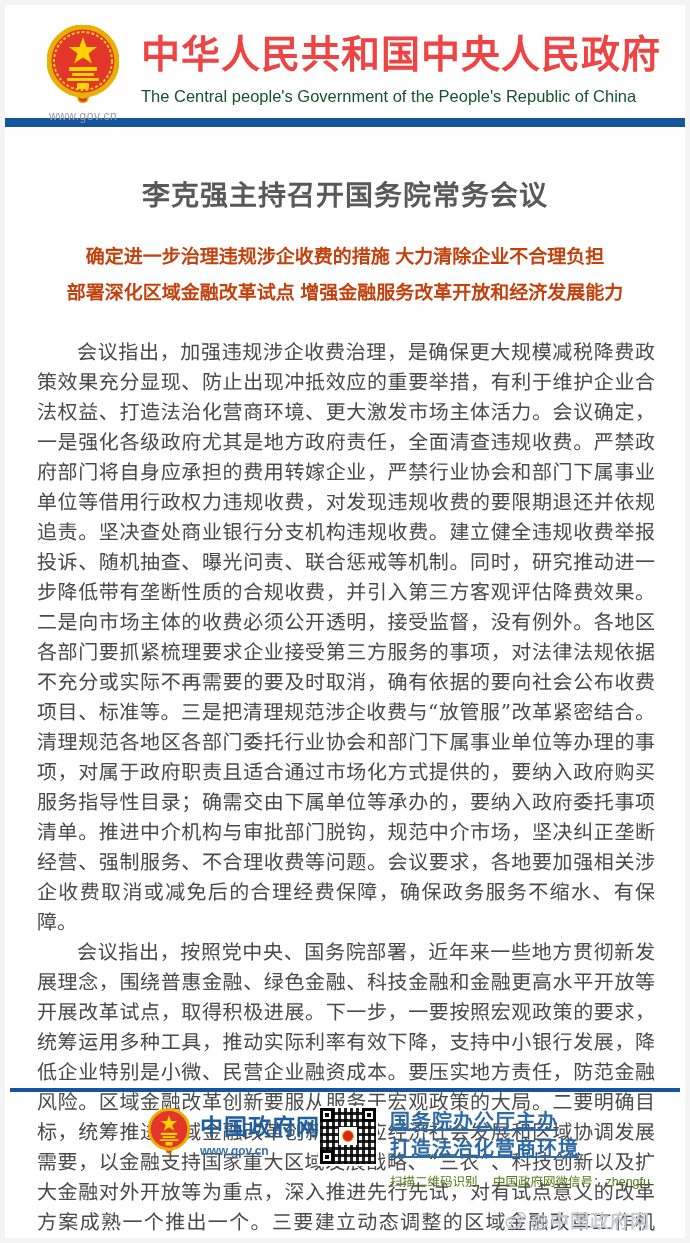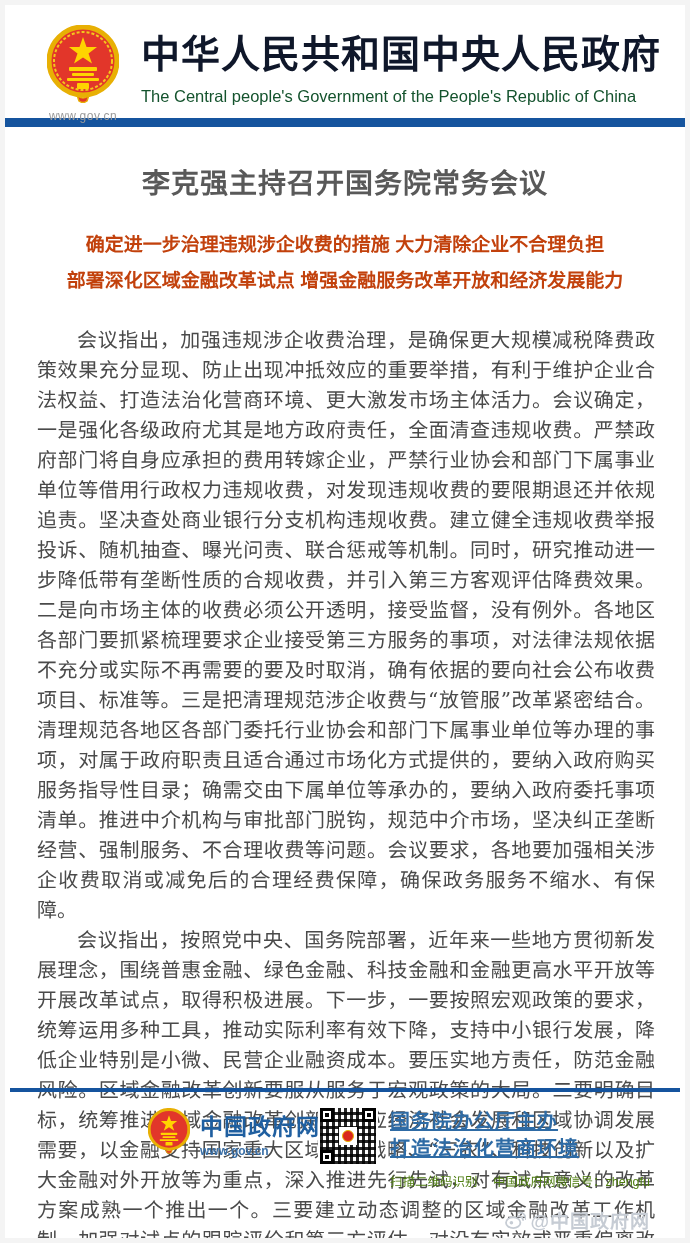--- a/index.html
+++ b/index.html
@@ -11,25 +11,25 @@
     background:#fff;
     border:5px solid #f4f4f4;
     overflow:hidden;
     font-family:"Liberation Sans", sans-serif;
   }
   
   .header { display:flex; align-items:flex-start; padding:20px 0 0 36px; height:113px; }
   .emblem-wrap { width:84px; text-align:center; }
   .emblem-url { font-size:12px; color:#9a9a9a; margin-top:2px; letter-spacing:.5px; }
   .head-titles { margin-left:16px; padding-top:6px; }
-  .head-title-cn { color:#0f172a; font-size:39px; font-weight:bold; letter-spacing:1px; line-height:48px; }
+  .head-title-cn { color:#ef4444; font-size:39px; font-weight:bold; letter-spacing:1px; line-height:48px; }
   .head-title-en { color:#14532d; font-size:16.5px; margin-top:8px; }
   .blue-bar { height:9px; background:#15549e; }
   
-  .article-title { margin-top:34px; text-align:center; font-size:28px; font-weight:bold; color:#595959; letter-spacing:1px; }
+  .article-title { margin-top:46px; text-align:center; font-size:28px; font-weight:bold; color:#595959; letter-spacing:1px; }
   .article-subtitle { margin-top:26px; text-align:center; font-size:19px; font-weight:bold; color:#c2410c; line-height:36px; }
   .body-text {
     margin:26px 30px 0 32px;
     font-family:"DejaVu Serif", serif;
     font-size:20px; line-height:30px;
     color:#4a4a4a;
     text-align:justify;
   }
   .body-text p { text-indent:2em; margin:0; }
   

